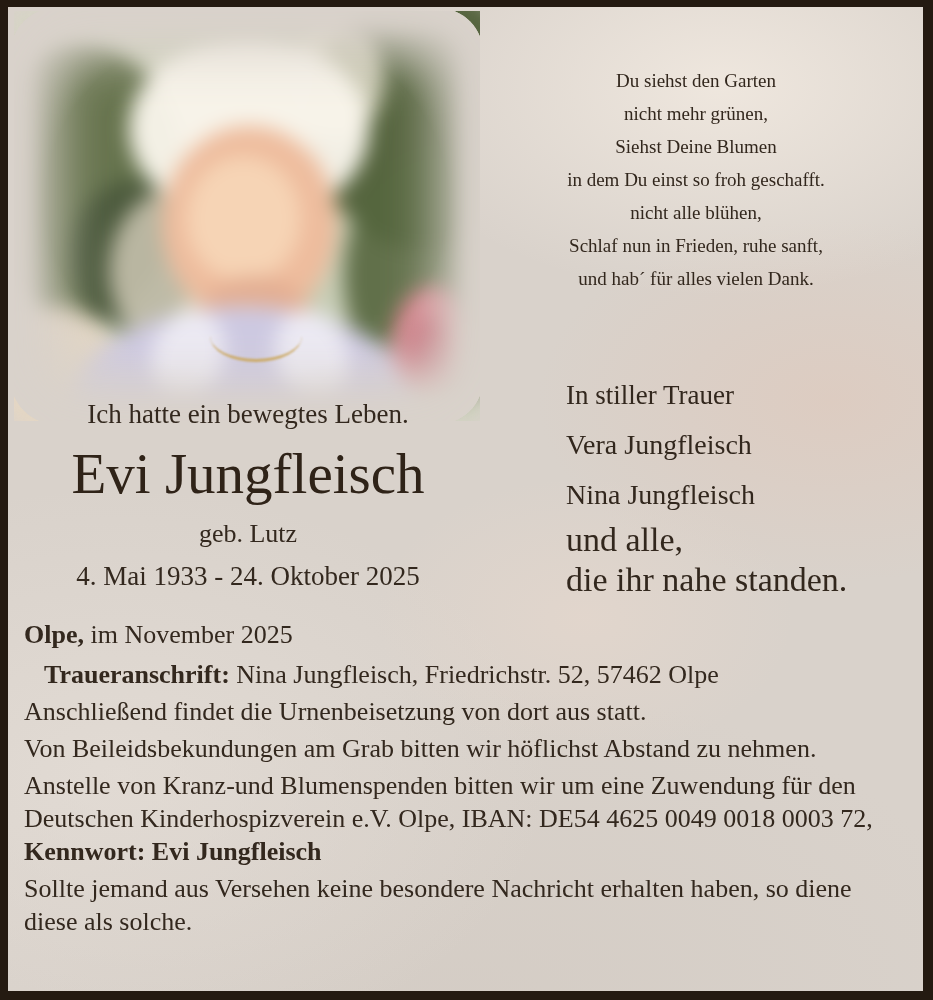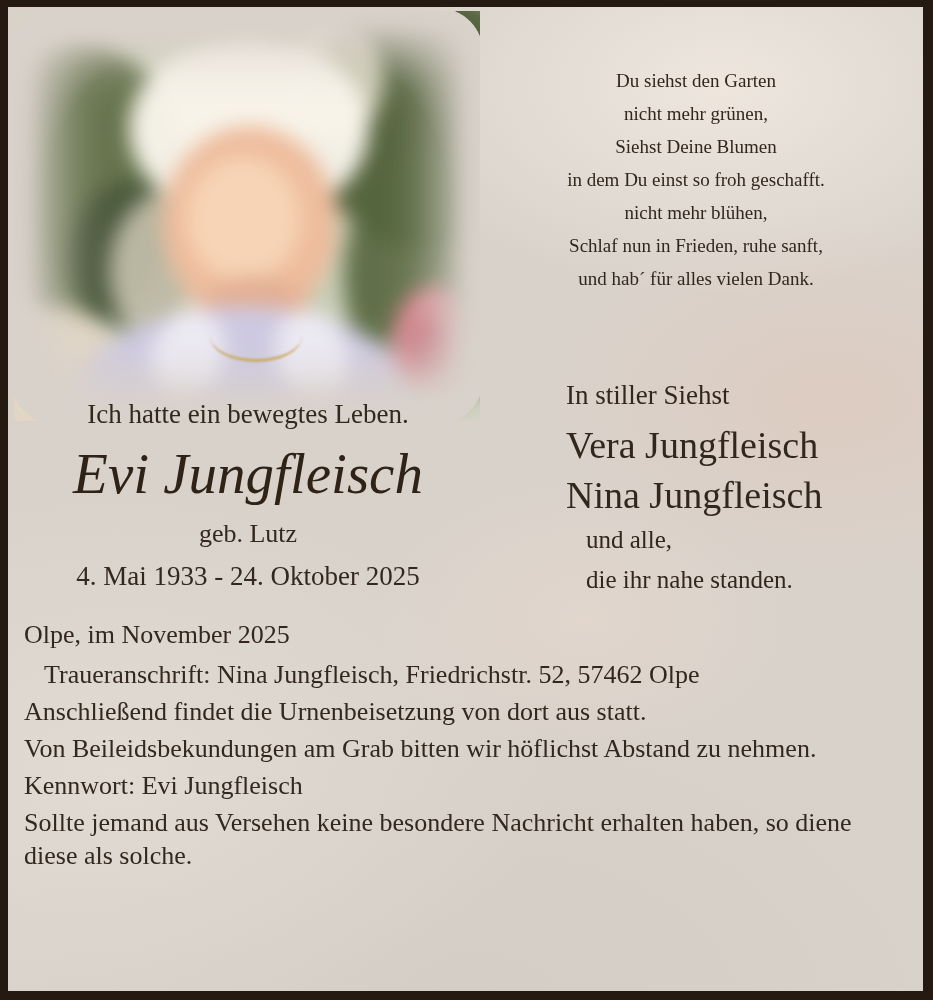--- a/index.html
+++ b/index.html
@@ -62,35 +62,35 @@
   }
 
   
   .poem {
     position:absolute; left:458px; top:57px; width:460px;
     text-align:center; font-size:19px; line-height:33px;
     color:#32271d;
   }
   .mourners { position:absolute; left:558px; top:372px; color:#32271d; }
   .mourners .intro { font-size:27px; line-height:33px; }
-  .mourners .mname { font-size:38px; line-height:50px; }
+  .mourners .mname { font-size:28px; line-height:50px; }
   .mourners .mname.first { margin-top:8px; }
-  .mourners .mclose { font-size:25px; line-height:40px;margin-left:20px; }
+  .mourners .mclose { font-size:34px; line-height:40px; }
 
   .left-col { position:absolute; left:14px; top:391px; width:452px; text-align:center; }
   .epitaph   { font-size:27px; line-height:33px; }
-  .big-name  { font-size:57px; line-height:62px; margin-top:12px; color:#2f2318;font-style:italic; }
+  .big-name  { font-size:57px; line-height:62px; margin-top:12px; color:#2f2318; }
   .birth-name{ font-size:26px; line-height:32px; margin-top:13px; }
   .life-dates{ font-size:27px; line-height:33px; margin-top:10px; }
 
   .details {
     position:absolute; left:16px; top:611px; width:880px;
     font-size:26px; line-height:33px; color:#33281e;
   }
-  .details .b { font-weight:400; }
+  .details .b { font-weight:700; }
   .details .line2 { margin-top:7px;margin-left:20px; }
   .details .para  { margin-top:8px; }
   .details .para.tight { margin-top:4px; }
 </style>
 </head>
 <body>
 
 <div class="paper">
 
   <div class="photo">
@@ -115,44 +115,45 @@
     </div>
     <div class="necklace"></div>
     <div class="photo-vignette"></div>
   </div>
 
   <div class="poem">
     <div>Du siehst den Garten</div>
     <div>nicht mehr grünen,</div>
     <div>Siehst Deine Blumen</div>
     <div>in dem Du einst so froh geschafft.</div>
-    <div>nicht mehr blühen,</div>
+    <div>nicht alle blühen,</div>
     <div>Schlaf nun in Frieden, ruhe sanft,</div>
     <div>und hab´ für alles vielen Dank.</div>
   </div>
 
   <div class="mourners">
-    <div class="intro">In stiller Siehst</div>
+    <div class="intro">In stiller Trauer</div>
     <div class="mname first">Vera Jungfleisch</div>
     <div class="mname">Nina Jungfleisch</div>
     <div class="mclose">und alle,</div>
     <div class="mclose">die ihr nahe standen.</div>
   </div>
 
   <div class="left-col">
     <div class="epitaph">Ich hatte ein bewegtes Leben.</div>
     <div class="big-name">Evi Jungfleisch</div>
     <div class="birth-name">geb. Lutz</div>
     <div class="life-dates">4. Mai 1933 - 24. Oktober 2025</div>
   </div>
 
   <div class="details">
     <div class="line1"><span class="b">Olpe,</span><span> im November 2025</span></div>
     <div class="line2"><span class="b">Traueranschrift:</span><span> Nina Jungfleisch, Friedrichstr. 52, 57462 Olpe</span></div>
     <div class="para tight">Anschließend findet die Urnenbeisetzung von dort aus statt.</div>
     <div class="para tight">Von Beileidsbekundungen am Grab bitten wir höflichst Abstand zu nehmen.</div>
     <div class="para tight">
+      <span>Anstelle von Kranz-und Blumenspenden bitten wir um eine Zuwendung für den Deutschen Kinderhospizverein e.V. Olpe, IBAN: DE54 4625 0049 0018 0003 72,</span>
       <span class="b" style="display:block;">Kennwort: Evi Jungfleisch</span>
     </div>
     <div class="para tight">Sollte jemand aus Versehen keine besondere Nachricht erhalten haben, so diene diese als solche.</div>
   </div>
 
 </div>
 
 </body></html>

